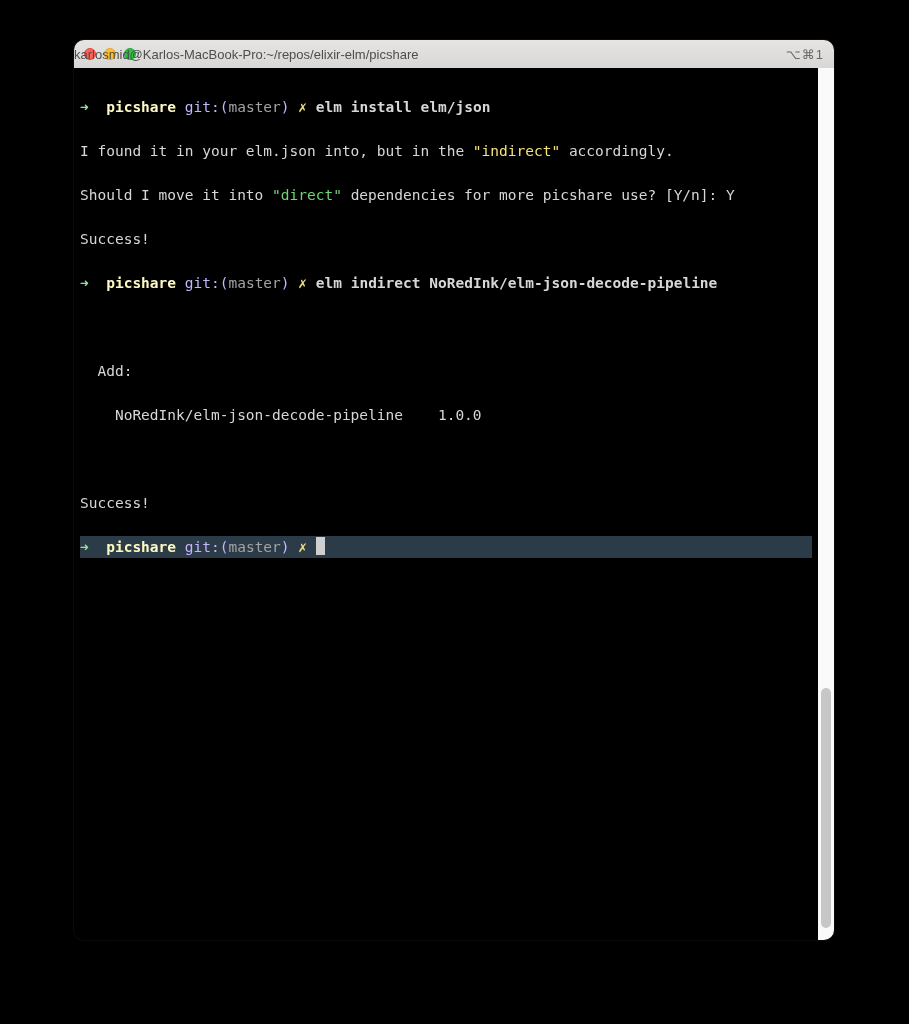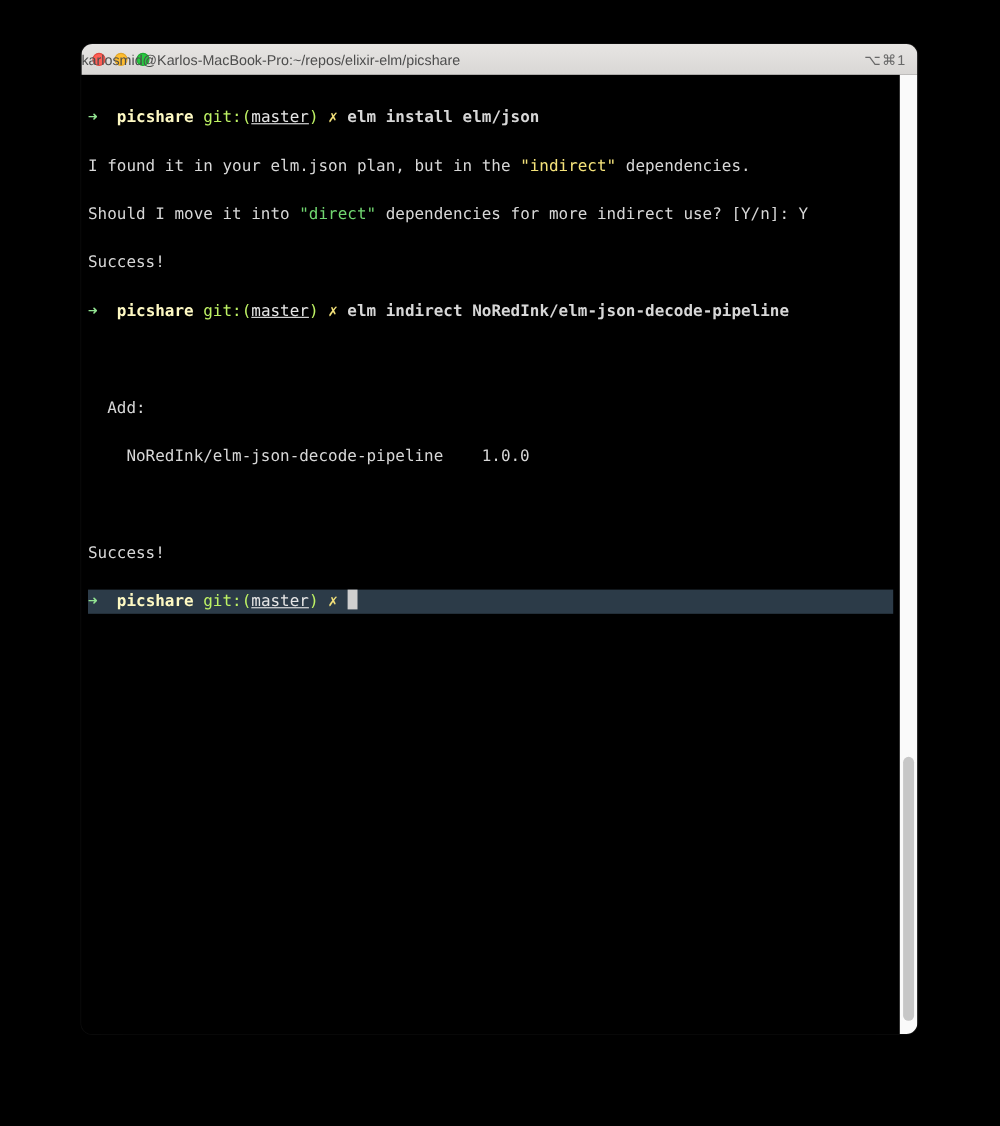--- a/index.html
+++ b/index.html
@@ -88,22 +88,22 @@
     left: 3px; right: 3px;
     top: 620px;
     height: 240px;
     background: #c7c7c7;
     border-radius: 6px;
   }
   .line { display: block; }
   .hl { background: #2c3b48; display: block; padding-right: 12px; }
   .arrow { color: #93e592; }
   .dir   { color: #fef9c3; font-weight: bold; }
-  .git   { color: #bef264; }
-  .branch{ color: #e5e5e5; text-decoration: underline; }
+  .git   { color: #c4b5fd; }
+  .branch{ color: #a3a3a3; }
   .x     { color: #f4e27a; }
   .cmd   { color: #d7d7d7; font-weight: bold; }
   .str   { color: #f4e27a; }
   .grn   { color: #71d670; }
   .cursor{
     display: inline-block;
     width: 9px; height: 18px;
     background: #cfcfcf;
     vertical-align: -3px;
   }
@@ -120,22 +120,22 @@
         <div class="dot min"></div>
         <div class="dot max"></div>
       </div>
       <div class="title">karlosmid@Karlos-MacBook-Pro:~/repos/elixir-elm/picshare</div>
       <div class="shortcut">⌥⌘1</div>
     </div>
 
     <div class="term-wrap">
       <div class="term">
 <span class="line"><span class="arrow">➜</span>  <span class="dir">picshare</span> <span class="git">git:(</span><span class="branch">master</span><span class="git">)</span> <span class="x">✗</span> <span class="cmd">elm install elm/json</span></span>
-<span class="line"><span>I found it in your elm.json plan, but in the </span><span class="str">"indirect"</span><span> dependencies.</span></span>
-<span class="line"><span>Should I move it into </span><span class="grn">"direct"</span><span> dependencies for more indirect use? [Y/n]: Y</span></span>
+<span class="line"><span>I found it in your elm.json into, but in the </span><span class="str">"indirect"</span><span> accordingly.</span></span>
+<span class="line"><span>Should I move it into </span><span class="grn">"direct"</span><span> dependencies for more picshare use? [Y/n]: Y</span></span>
 <span class="line">Success!</span>
 <span class="line"><span class="arrow">➜</span>  <span class="dir">picshare</span> <span class="git">git:(</span><span class="branch">master</span><span class="git">)</span> <span class="x">✗</span> <span class="cmd">elm indirect NoRedInk/elm-json-decode-pipeline</span></span>
 <span class="line"> </span>
 <span class="line">  Add:</span>
 <span class="line">    NoRedInk/elm-json-decode-pipeline    1.0.0</span>
 <span class="line"> </span>
 <span class="line">Success!</span>
 <span class="line hl"><span class="arrow">➜</span>  <span class="dir">picshare</span> <span class="git">git:(</span><span class="branch">master</span><span class="git">)</span> <span class="x">✗</span> <span class="cursor"></span></span>
       </div>
 

